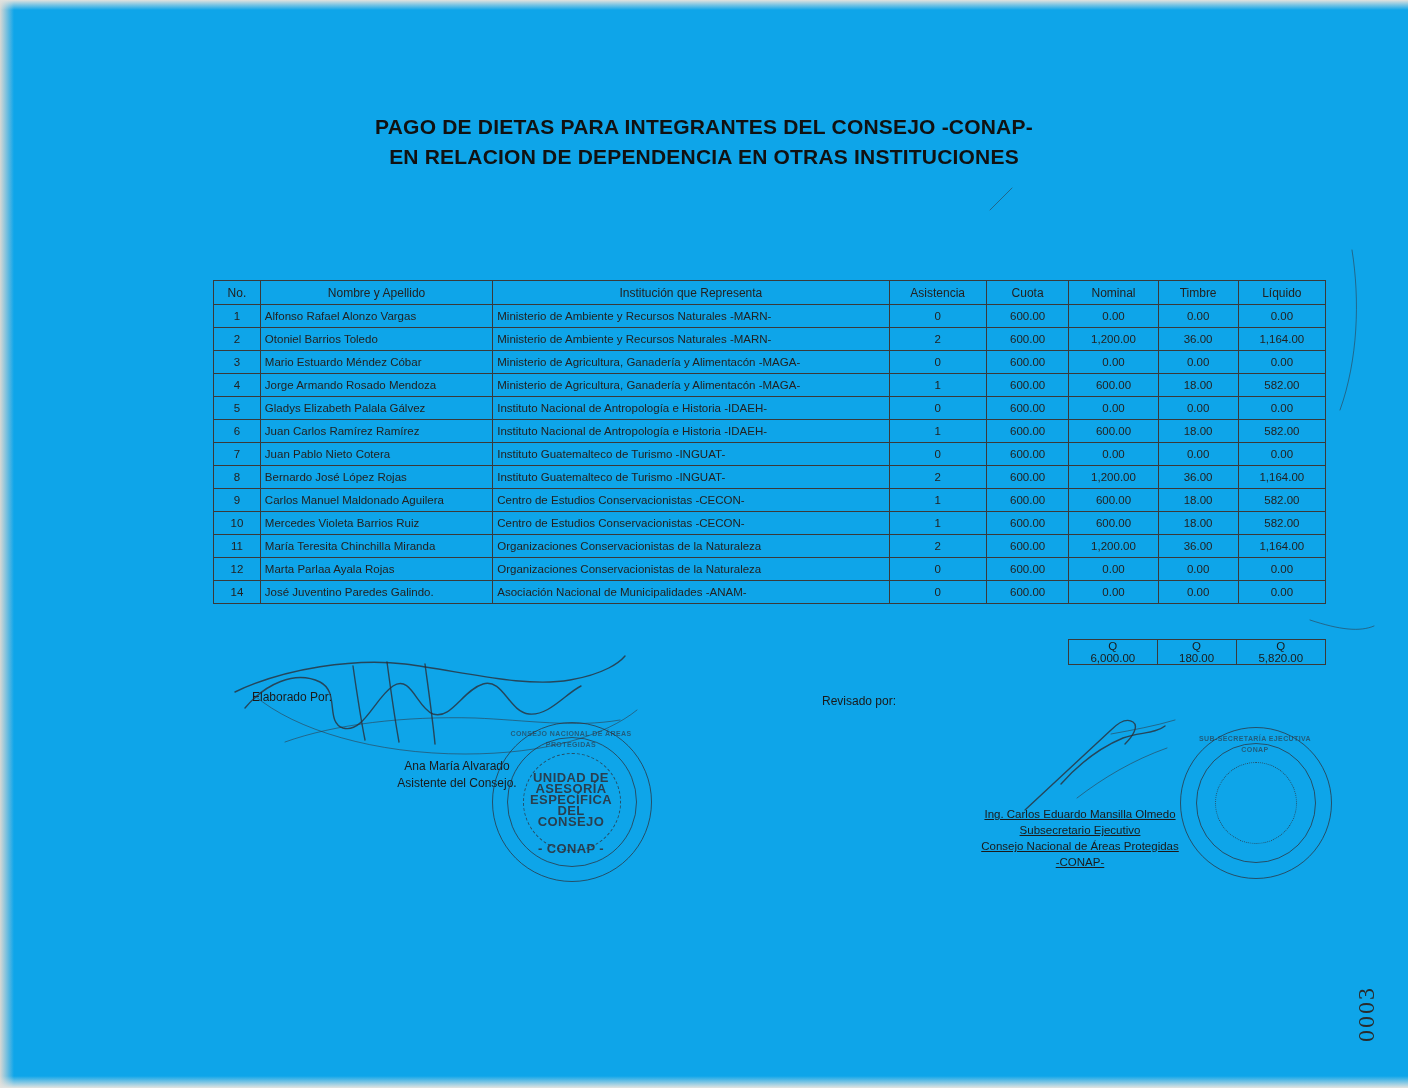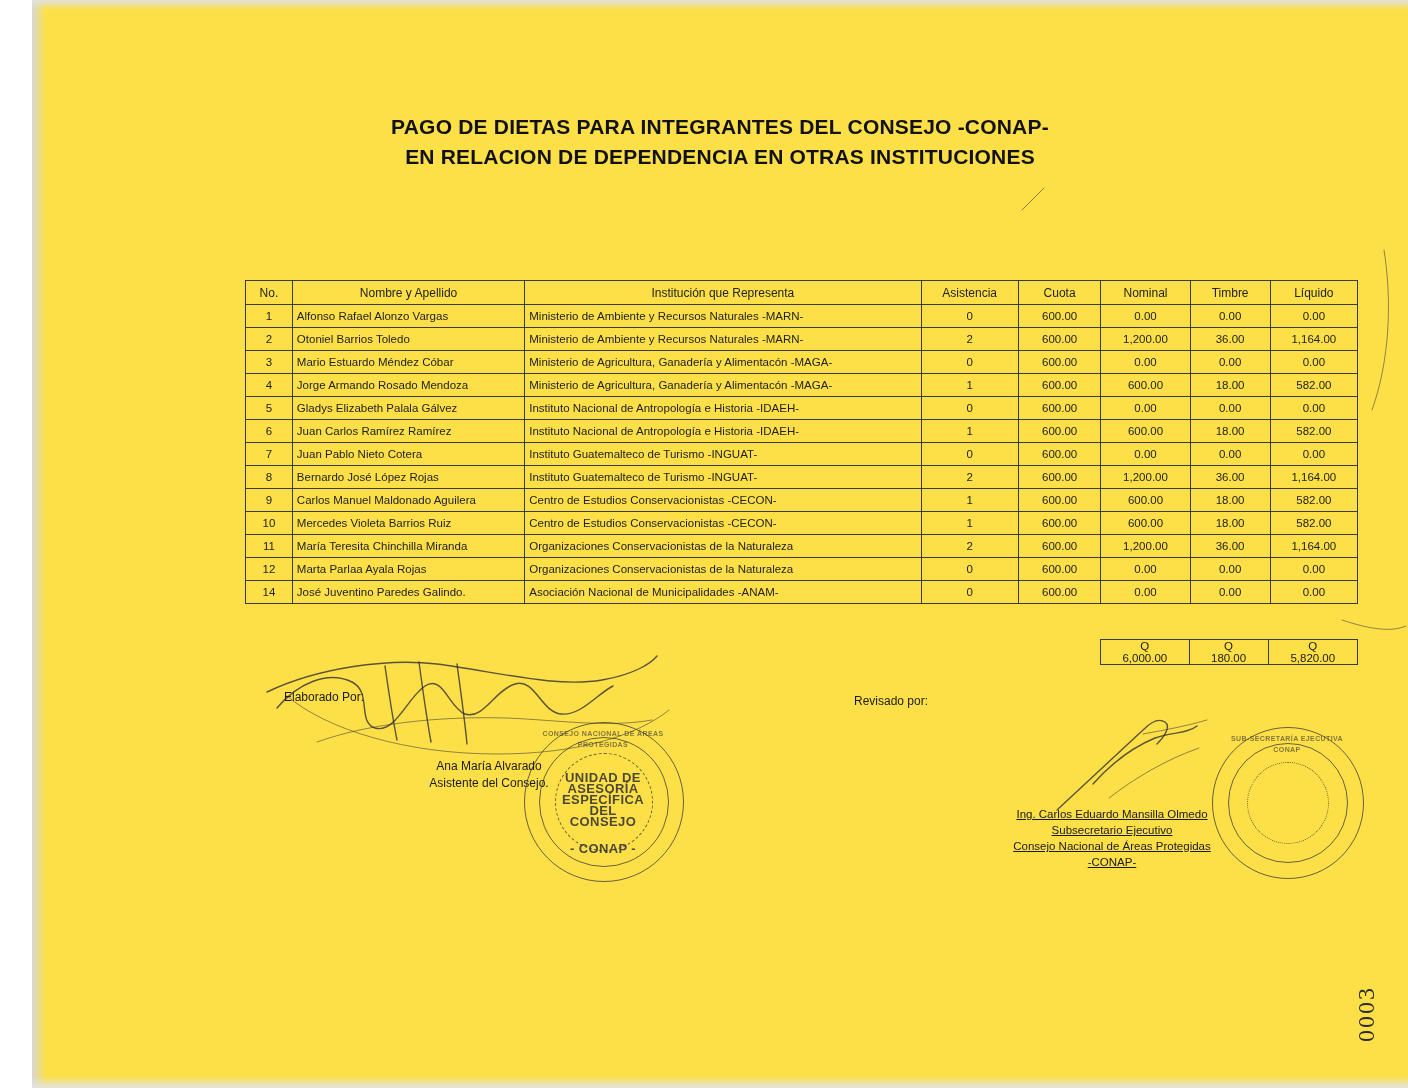--- a/index.html
+++ b/index.html
@@ -11,22 +11,21 @@
     width: 1408px;
     height: 1088px;
     position: relative;
     font-family: "Liberation Sans", sans-serif;
     color: #1a1a1a;
     overflow: hidden;
   }
   .page {
     position: absolute;
     inset: 0;
-    background: #fde047;
-    margin-left: 32px;
+    background: #0ea5e9;
   }
   
   .scan-edge-left {
     position: absolute;
     left: 0; top: 0; bottom: 0; width: 14px;
     background: linear-gradient(to right, #d8d8d4, rgba(255,255,255,0));
     pointer-events: none;
   }
   .scan-edge-top {
     position: absolute;

